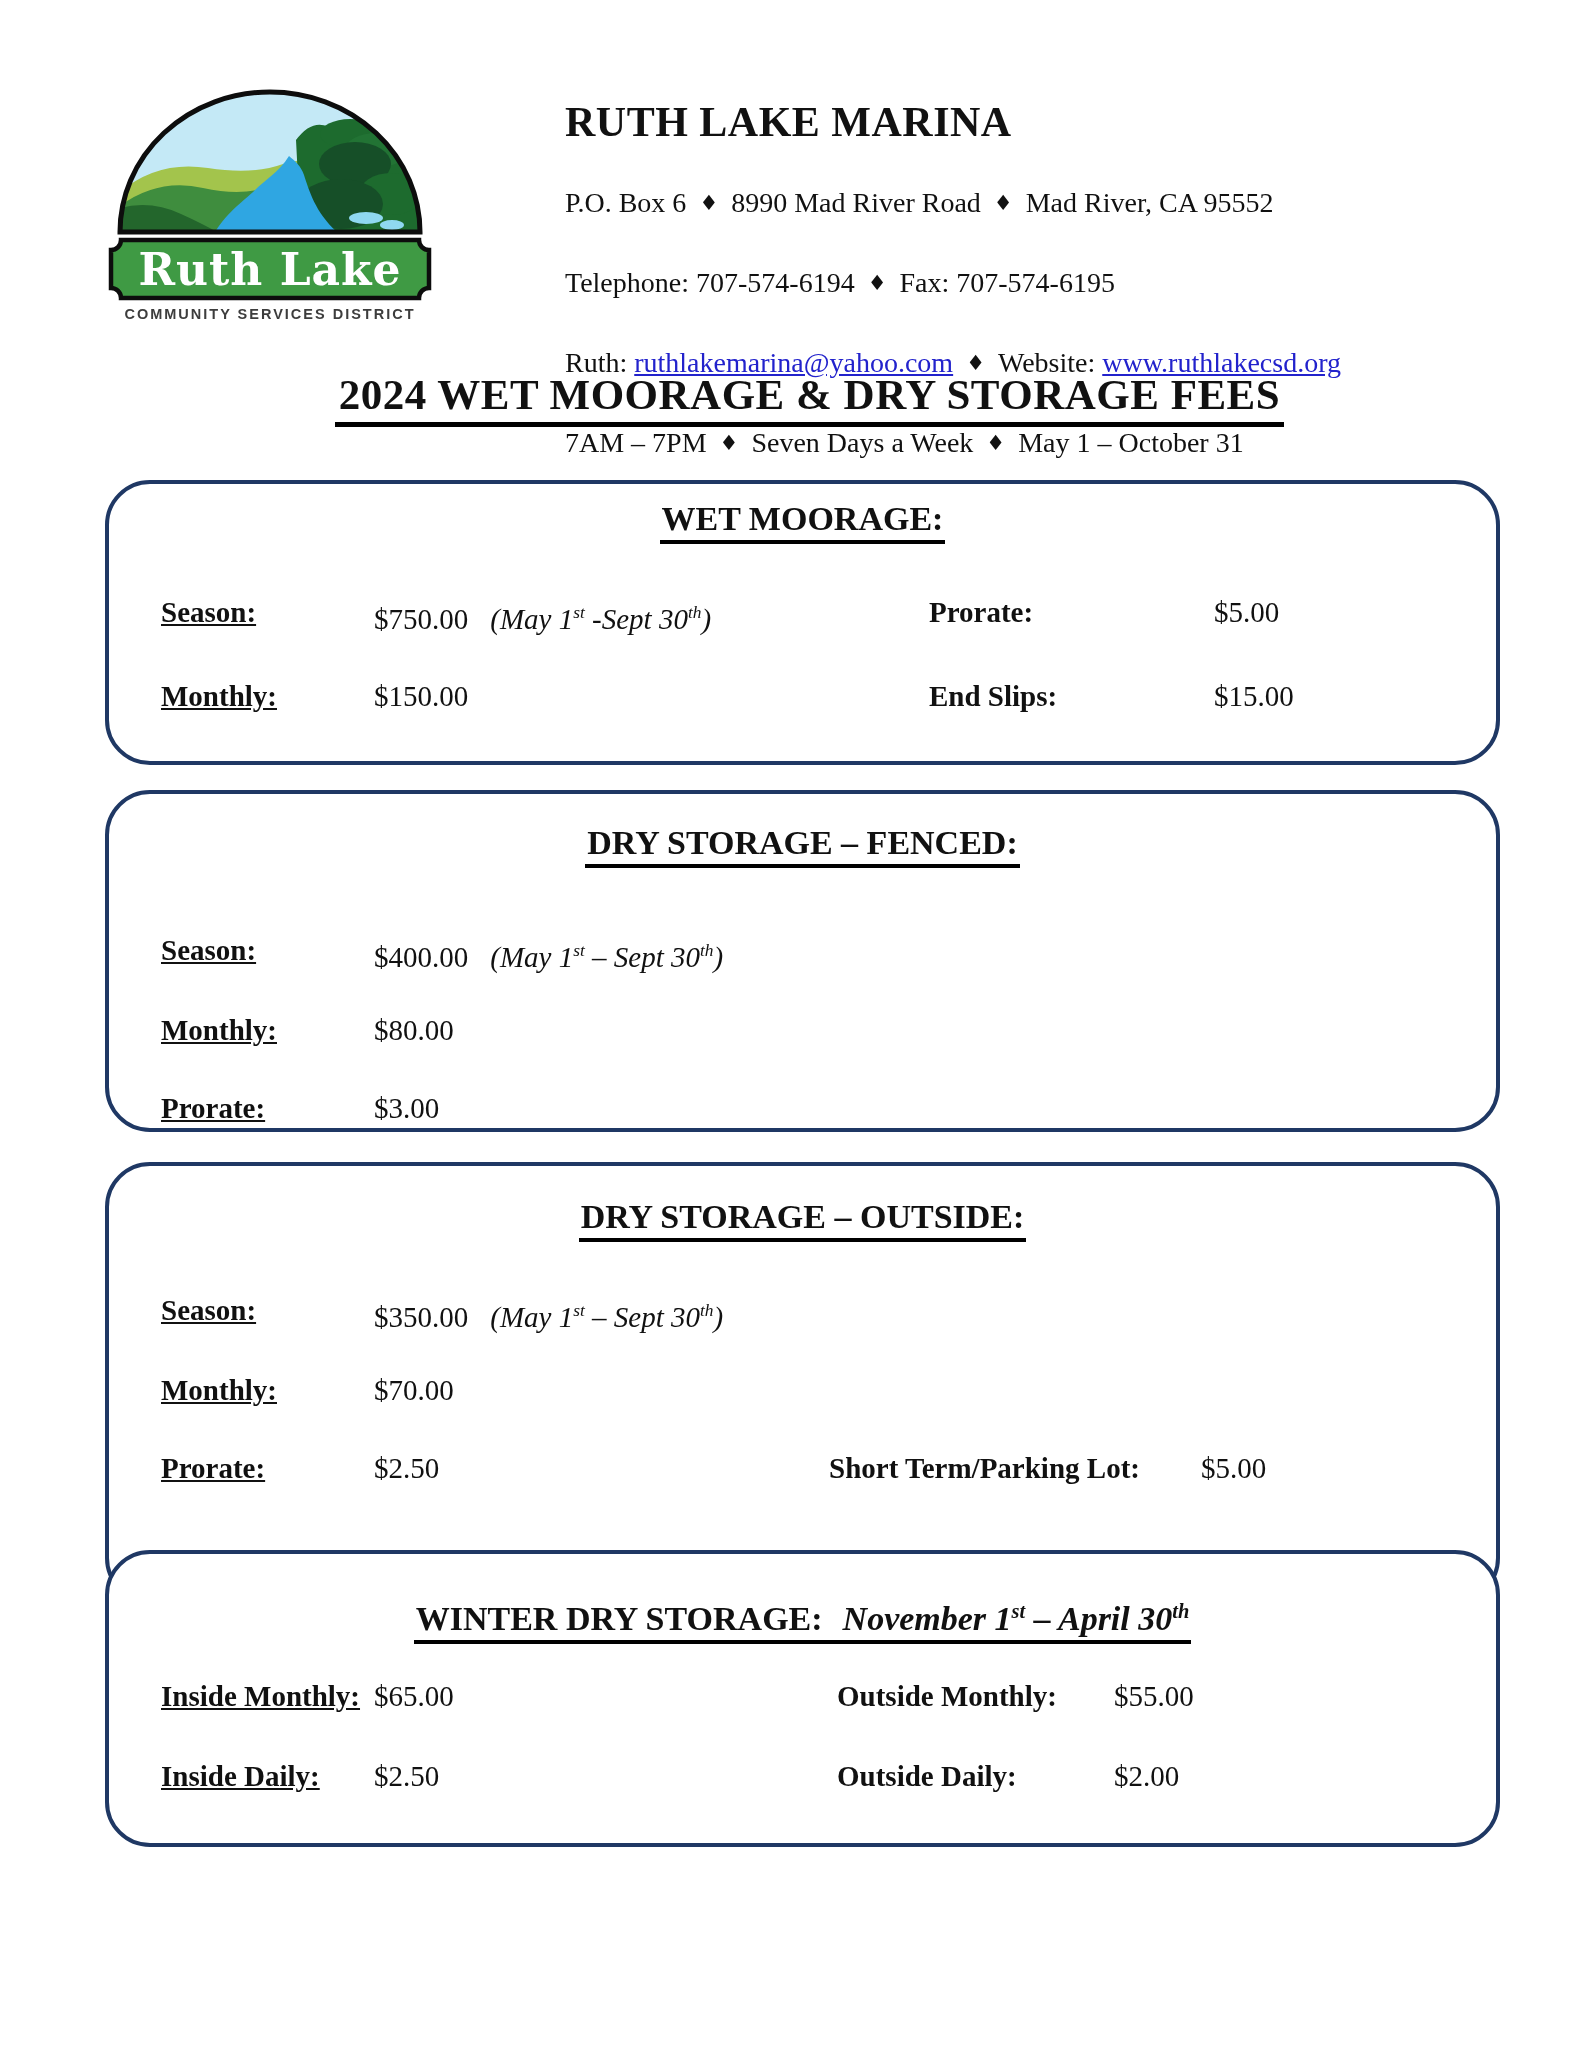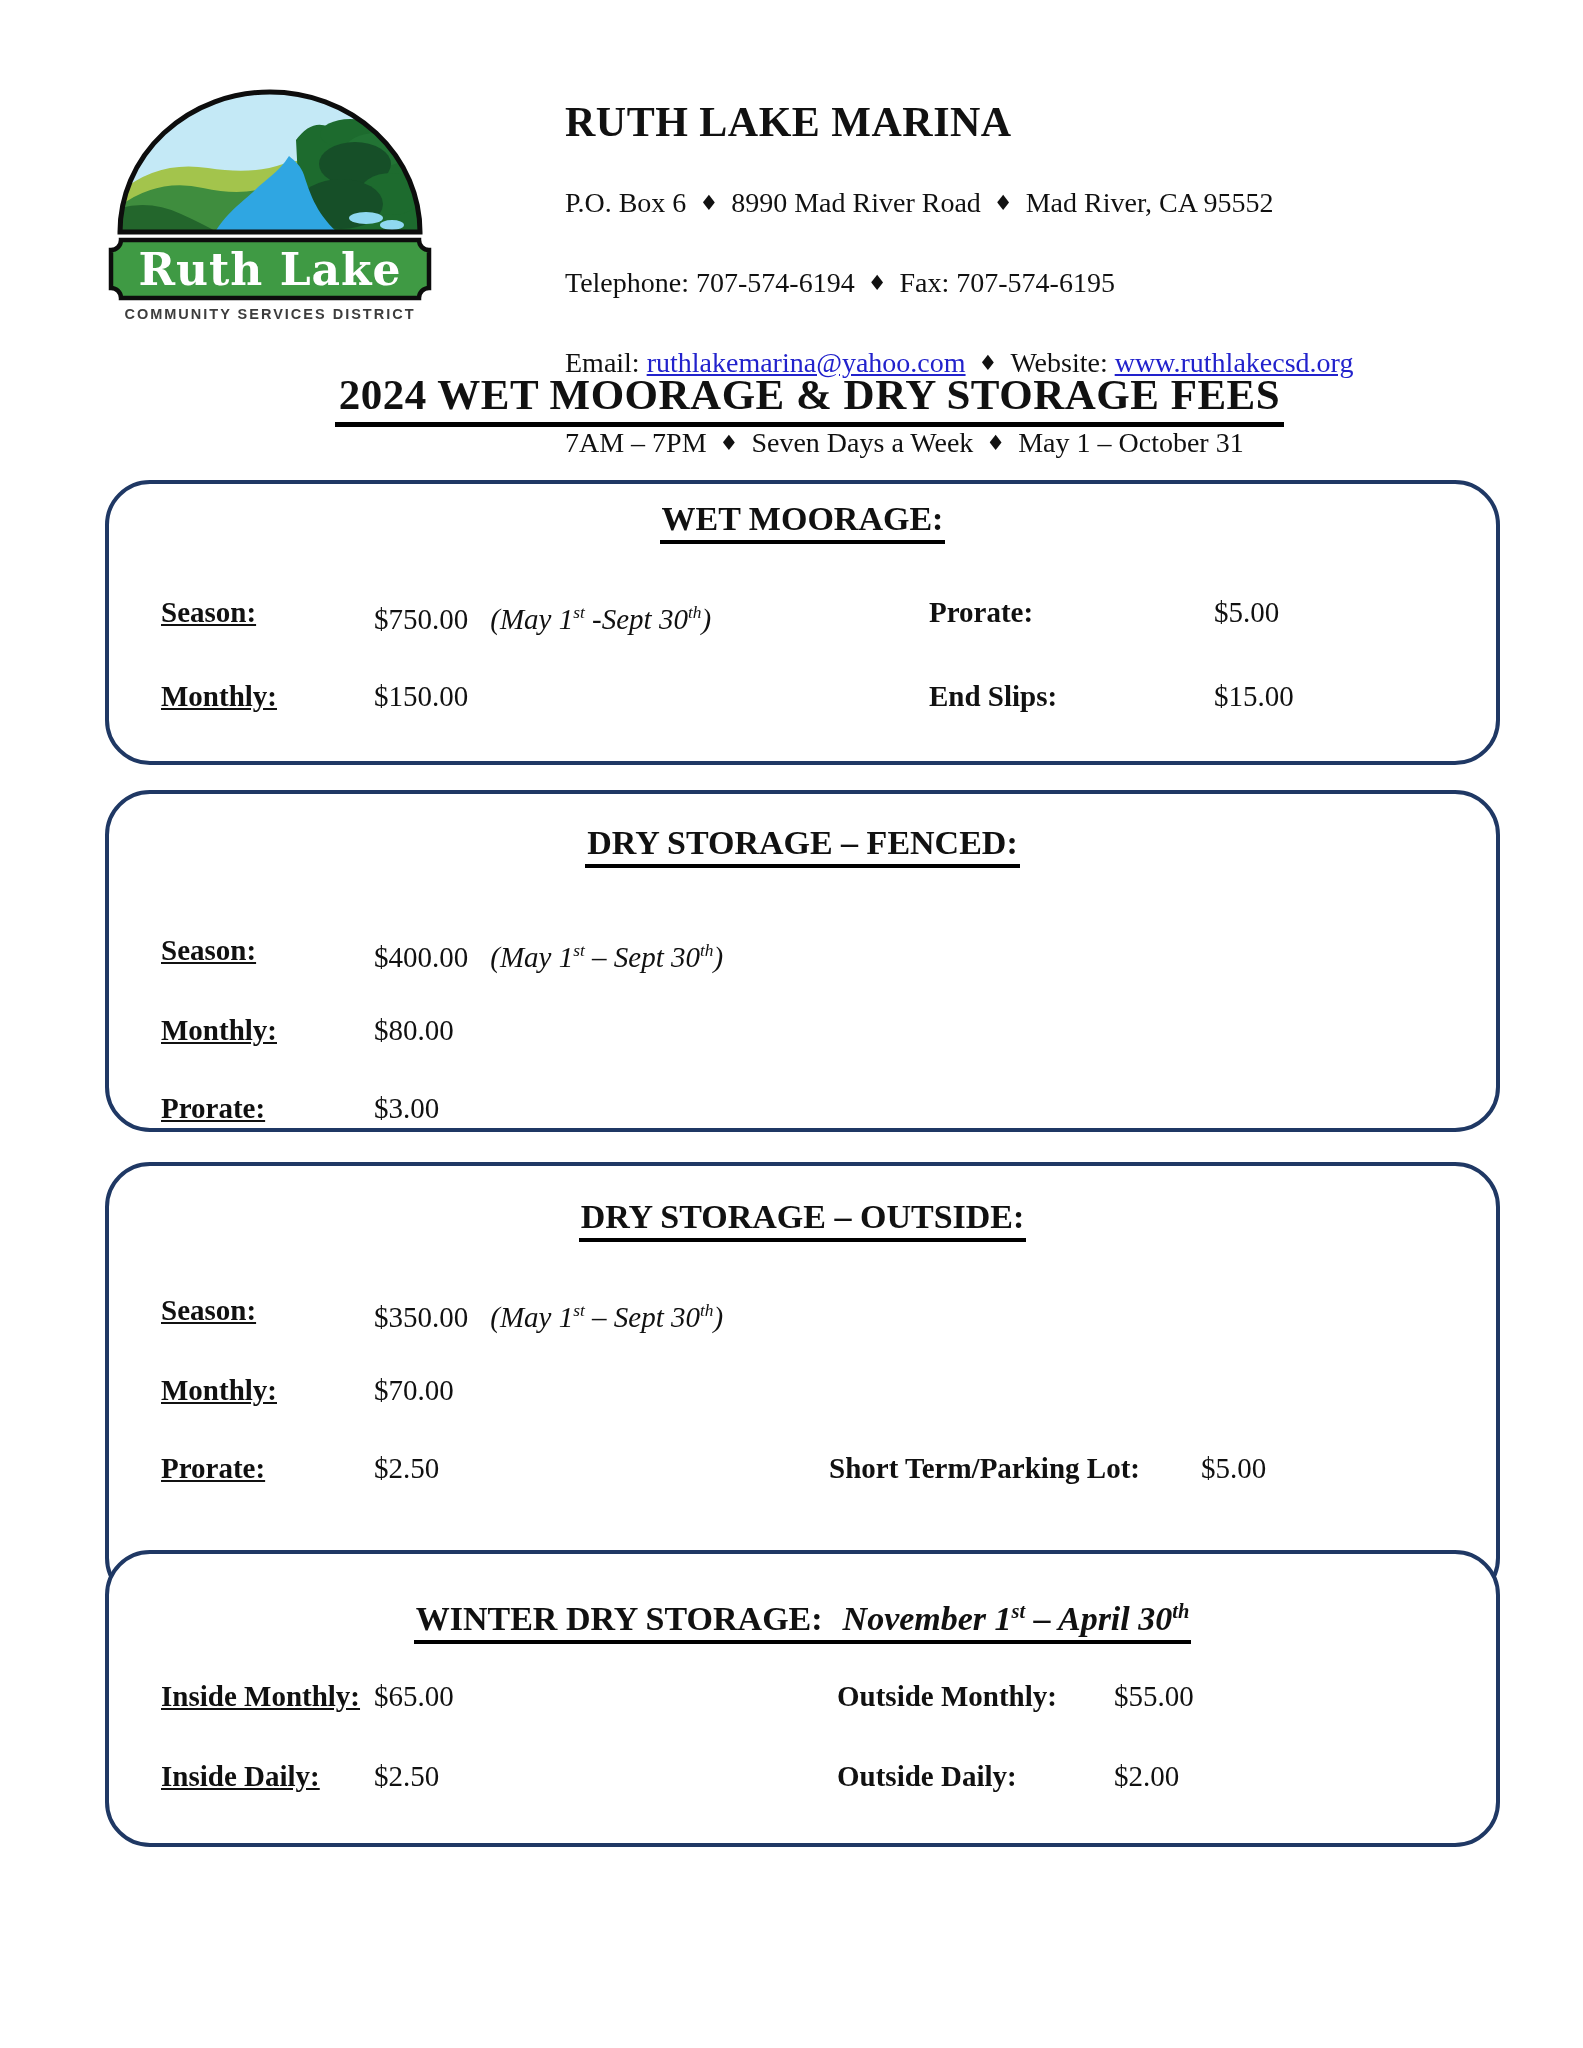--- a/index.html
+++ b/index.html
@@ -89,21 +89,21 @@
 
   <div class="header-text">
     <div class="org-name">RUTH LAKE MARINA</div>
     <div class="contact-line">
       <span>P.O. Box 6</span><span class="sep">♦</span><span>8990 Mad River Road</span><span class="sep">♦</span><span>Mad River, CA 95552</span>
     </div>
     <div class="contact-line">
       <span>Telephone: 707-574-6194</span><span class="sep">♦</span><span>Fax: 707-574-6195</span>
     </div>
     <div class="contact-line">
-      <span>Email: </span><a class="link">ruthlakemarina@yahoo.com</a><span class="sep">♦</span><span>Website: </span><a class="link">www.ruthlakecsd.org</a>
+      <span>Ruth: </span><a class="link">ruthlakemarina@yahoo.com</a><span class="sep">♦</span><span>Website: </span><a class="link">www.ruthlakecsd.org</a>
     </div>
     <div class="contact-line">
       <span>7AM – 7PM</span><span class="sep">♦</span><span>Seven Days a Week</span><span class="sep">♦</span><span>May 1 – October 31</span>
     </div>
   </div>
 
   <div class="title-wrap">
     <span class="doc-title">2024 WET MOORAGE &amp; DRY STORAGE FEES</span>
   </div>
 

